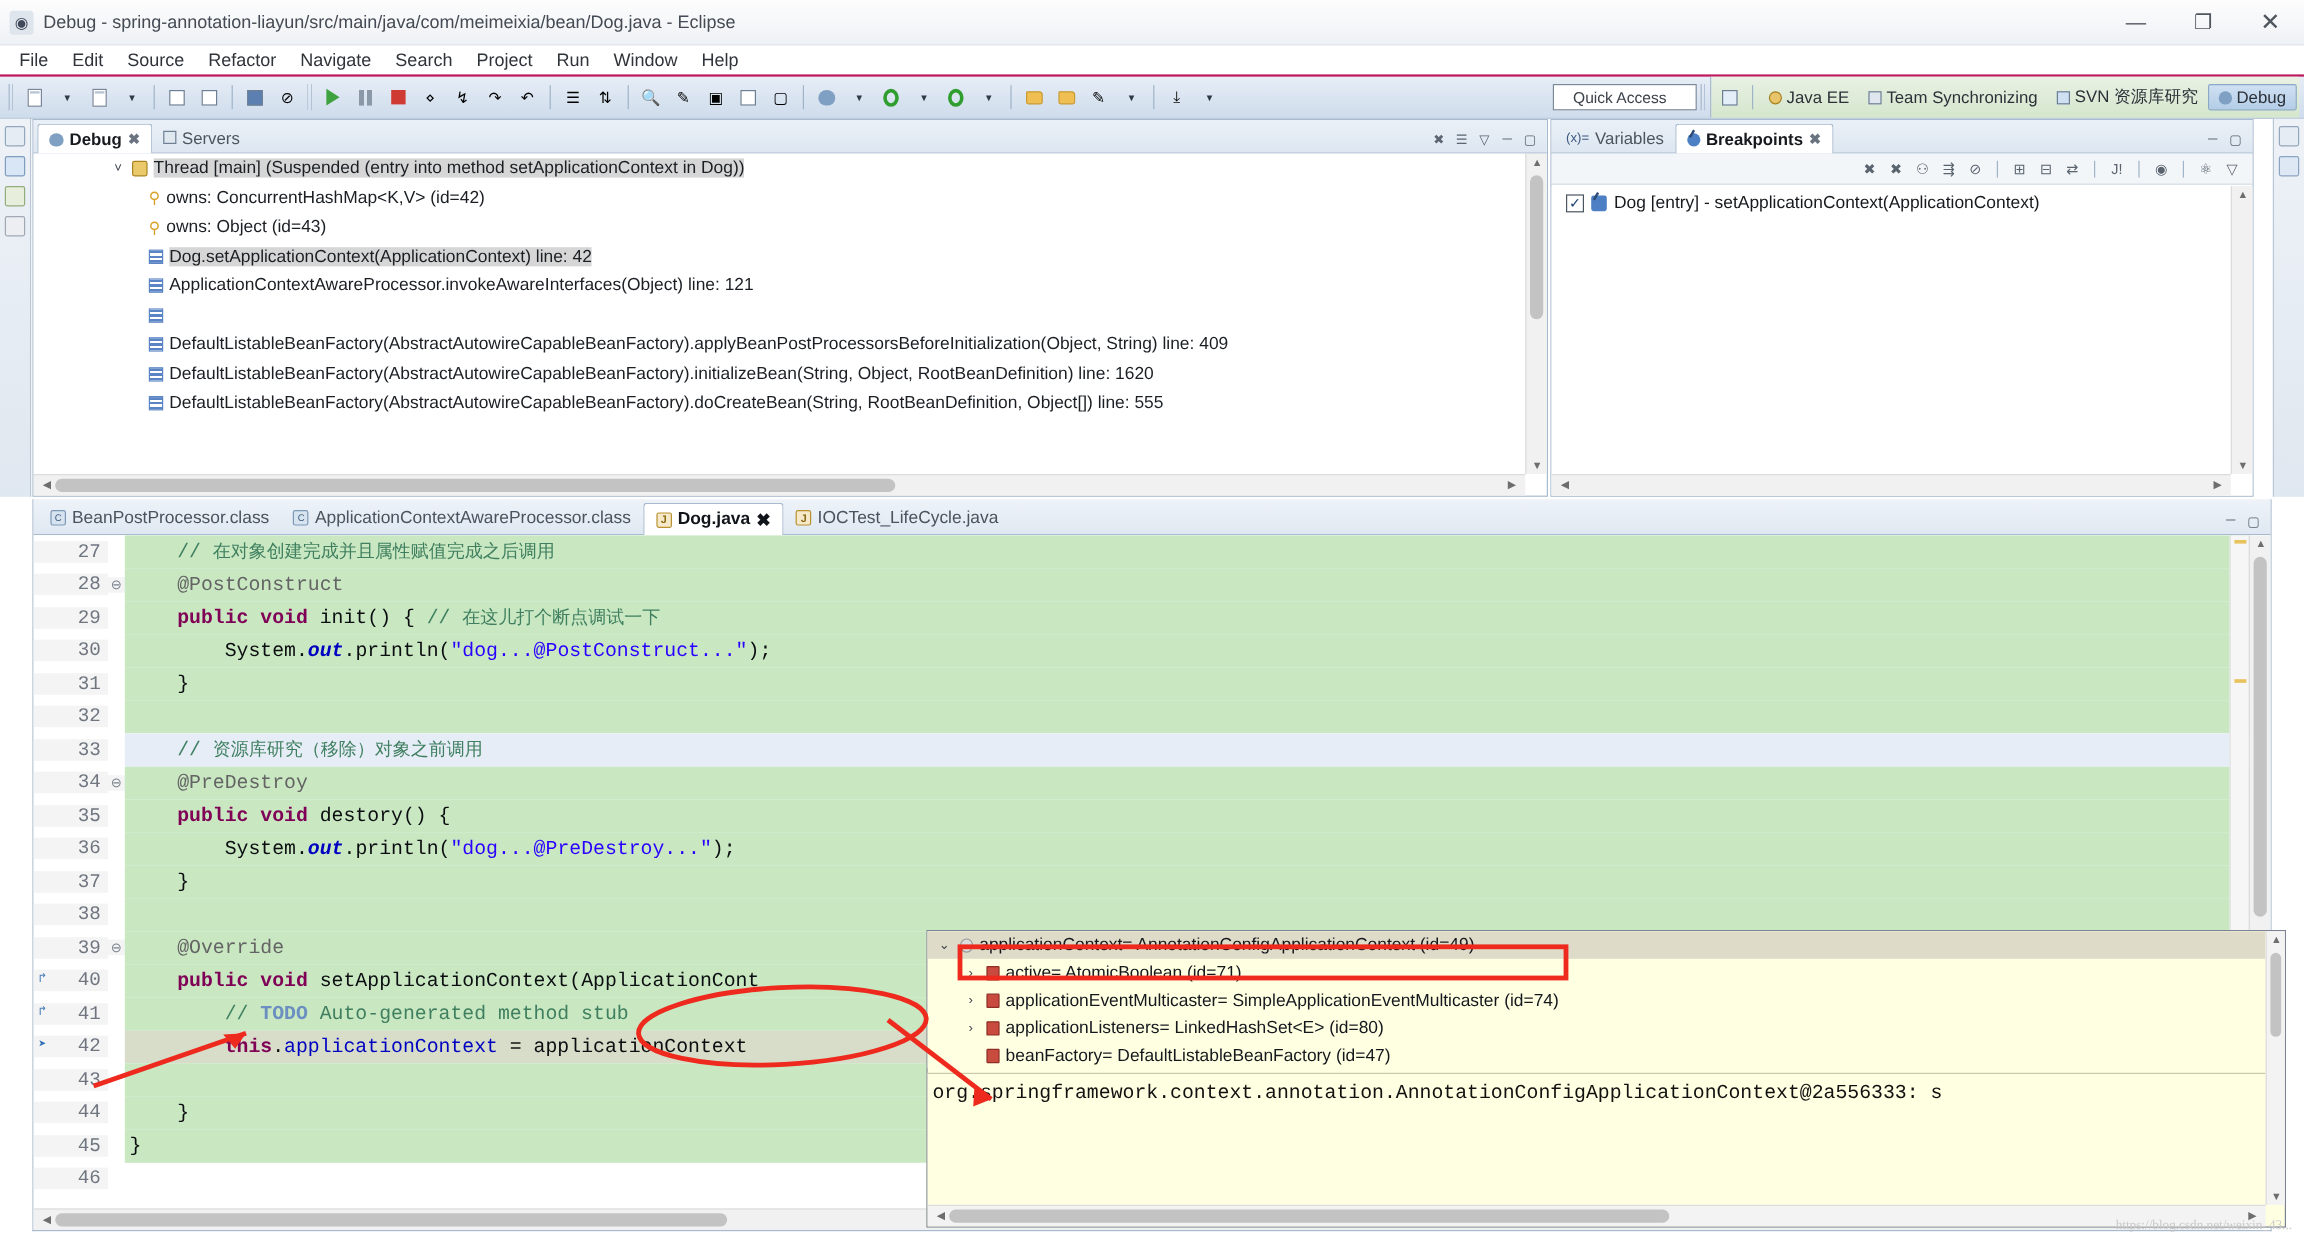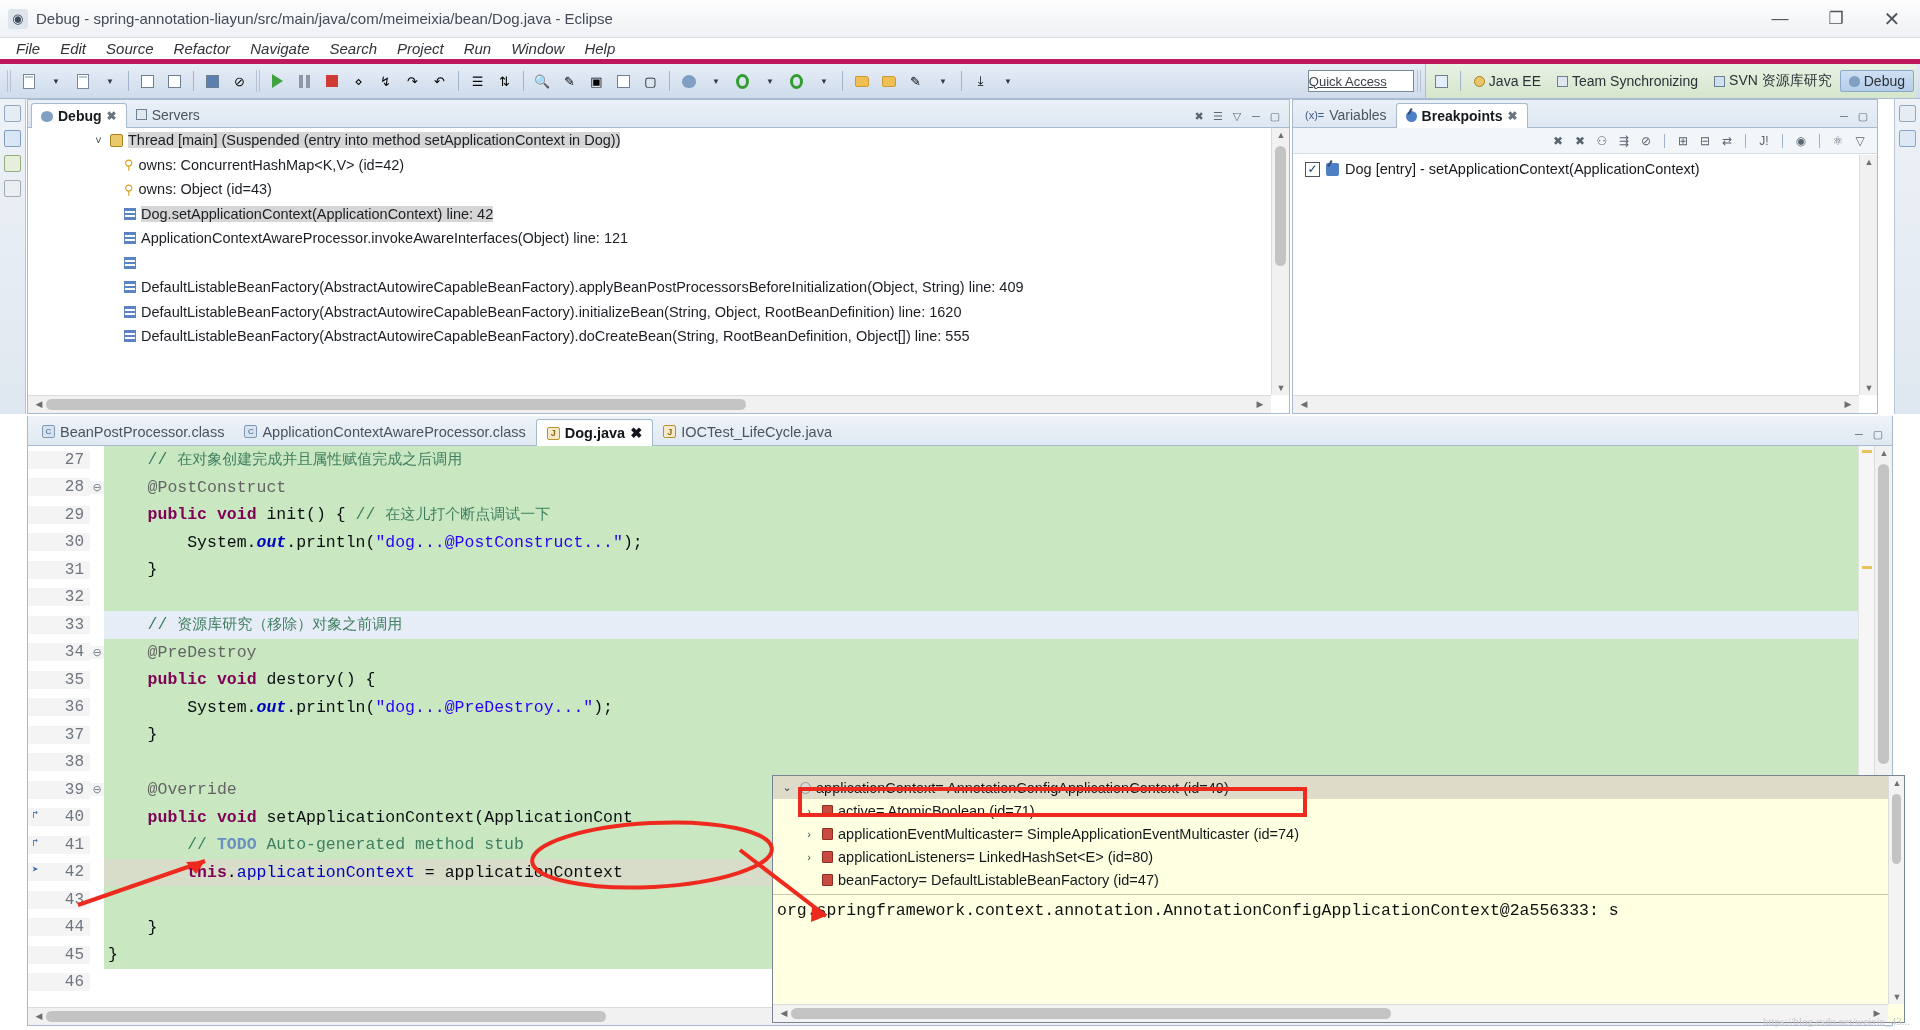--- a/index.html
+++ b/index.html
@@ -28,43 +28,43 @@
   .win-btns { margin-left: auto; display: flex; height: 100%; }
   .win-btn {
     width: 56px; height: 100%; display: flex; align-items: center;
     justify-content: center; font-size: 17px; color: #50565e;
   }
   .win-btn.close-btn { font-size: 20px; }
 
   
   .menubar {
     height: 26px; background: #ffffff; display: flex; align-items: center;
-    padding-left: 6px; border-bottom: 5px solid #be185d; font-style: italic;
+    padding-left: 6px; border-bottom: 2px solid #be185d;
   }
   .menu-item { font-size: 15px; color: #30343a; padding: 2px 10px; white-space: nowrap; }
 
   
   .toolbar {
     height: 35px; background: linear-gradient(#e6edf6, #cfdcec);
     border-bottom: 1px solid #a9bcd2;
     display: flex; align-items: center; padding: 0 4px; position: relative;
   }
   .tbtn {
     width: 25px; height: 25px; margin: 0 1px;
     display: flex; align-items: center; justify-content: center;
     font-size: 13px; position: relative; flex: none;
   }
   .tsep { width: 1px; height: 20px; background: #9fb3c9; margin: 0 5px; flex: none; }
   .tgrip { width: 5px; height: 22px; margin: 0 3px; flex: none;
            background: repeating-linear-gradient(90deg,#b3c3d5 0 1px,transparent 1px 3px); }
   .caret { font-size: 8px; color: #2f3a47; margin-left: 1px; }
   .quick-access {
-    margin-left: auto; width: 106px; height: 22px; background: #fff;
+    margin-left: auto; width: 120px; height: 22px; background: #fff;
     border: 1px solid #7b8a9a; font-size: 13px; color: #3c424a;
-    display: flex; align-items: center; padding-left: 0; flex: none; text-decoration: underline;
+    display: flex; align-items: center; padding-left: 16px; flex: none;
   }
   .persp-bar {
     display: flex; align-items: center; height: 100%;
     background: linear-gradient(#e9f1e4, #d4e6cc);
     border-left: 1px solid #a9bcd2; padding: 0 2px; flex: none;
   }
   .persp {
     display: flex; align-items: center; gap: 4px;
     font-size: 14px; color: #2c3138; padding: 2px 8px; white-space: nowrap;
   }

